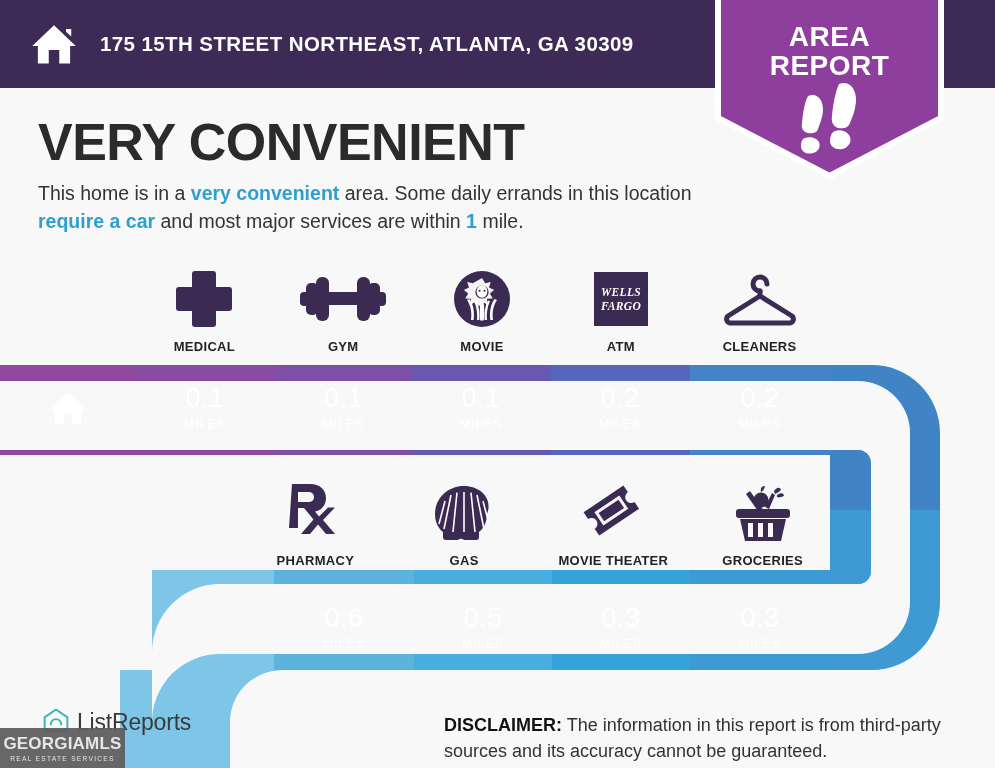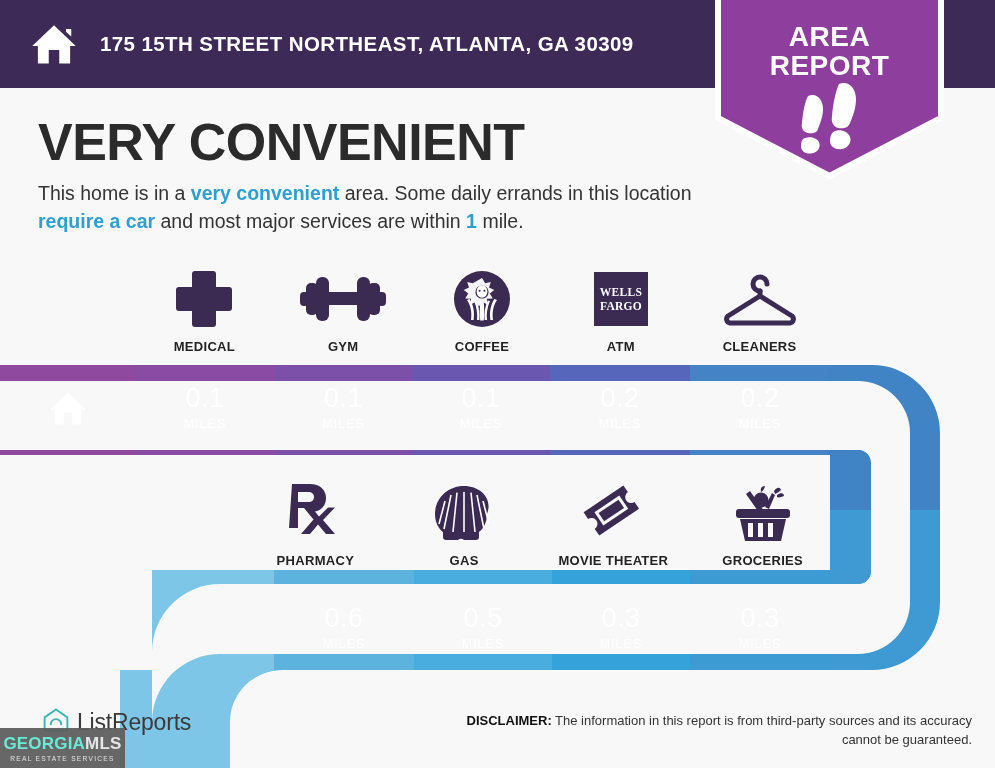--- a/index.html
+++ b/index.html
@@ -47,21 +47,21 @@
   }
   .subtitle{
     position:absolute;left:38px;top:180px;width:670px;
     font-size:19.5px;color:#333333;line-height:1.42;
   }
   .accent{color:#2f9fd0;font-weight:bold;}
 
   
   .iconrow{position:absolute;display:flex;}
   .icell{display:flex;flex-direction:column;align-items:center;justify-content:flex-end;}
-  .icell .glyph{height:62px;display:flex;align-items:center;justify-content:flex-end;}
+  .icell .glyph{height:62px;display:flex;align-items:center;justify-content:flex-end;font-style:italic;}
   .icell .lbl{
     margin-top:9px;font-size:13px;font-weight:bold;color:#222;letter-spacing:.3px;
     white-space:nowrap;
   }
 
   
   .ribbon-wrap{position:absolute;left:0;top:355px;width:995px;height:413px;}
   .ribbon-wrap svg{display:block;}
 
   .barlabels{position:absolute;left:0;top:355px;width:995px;height:413px;}
@@ -72,32 +72,32 @@
   .seg .num{font-size:27px;line-height:1;letter-spacing:.5px;}
   .seg .unit{font-size:12.5px;margin-top:5px;letter-spacing:1px;}
   .seg .homeico{width:40px;height:40px;}
 
   
   .footer-logo{
     position:absolute;left:42px;top:706px;display:flex;align-items:center;gap:7px;
   }
   .footer-logo .lr-name{font-size:23px;color:#3a3a3a;letter-spacing:-.2px;}
   .disclaimer{
-    position:absolute;left:432px;top:712px;width:540px;
-    font-size:13px;color:#333;line-height:1.45;text-align:right;
+    position:absolute;left:444px;top:712px;width:540px;
+    font-size:18px;color:#333;line-height:1.45;
   }
   .disclaimer b{color:#111;}
 
   .gmls{
     position:absolute;left:0;top:728px;width:125px;height:40px;
     background:#5d5d5d;opacity:.93;
     display:flex;flex-direction:column;align-items:center;justify-content:center;
   }
   .gmls .r1{font-size:17px;font-weight:bold;letter-spacing:.2px;line-height:1;}
-  .gmls .r1 .g{color:#5eead4;margin-top:40px;}
+  .gmls .r1 .g{color:#e5e5e5;margin-top:40px;}
   .gmls .r1 .m{color:#e5e5e5;}
   .gmls .r2{font-size:6.6px;color:#e3e3e3;letter-spacing:1.3px;margin-top:3px;}
 </style>
 </head>
 <body>
 
 <div class="page">
 
   <div class="header">
     <div class="header-inner">
@@ -170,21 +170,21 @@
             <circle cx="26.6" cy="20.8" r="1.05" fill="#3b2a52"></circle>
             <circle cx="31.4" cy="20.8" r="1.05" fill="#3b2a52"></circle>
             <path d="M14 30 c4 6 5 13 4 20 l2.6 0 c1 -8 0 -15 -4 -21 z"></path>
             <path d="M44 30 c-4 6 -5 13 -4 20 l-2.6 0 c-1 -8 0 -15 4 -21 z"></path>
             <path d="M21 31 c3 7 3.6 13 3 19 l2.4 0 c.5 -7 -.2 -13 -3.2 -19.6 z"></path>
             <path d="M37 31 c-3 7 -3.6 13 -3 19 l-2.4 0 c-.5 -7 .2 -13 3.2 -19.6 z"></path>
             <path d="M27.4 31.5 c-.8 7 -.8 13 -.2 19 l3.6 0 c.6 -6 .6 -12 -.2 -19 z"></path>
           </g>
         </svg>
       </div>
-      <div class="lbl">COFFEE</div>
+      <div class="lbl">MOVIE</div>
     </div>
 
     <div class="icell" style="width:138.8px;">
       <div class="glyph">
         <svg width="58" height="58" viewBox="0 0 58 58">
           <rect x="2" y="2" width="54" height="54" fill="#3b2a52"></rect>
           <text x="29" y="26" font-family="'Liberation Serif',serif" font-size="11.5" font-weight="bold" fill="#ffffff" text-anchor="middle" letter-spacing="0.3">WELLS</text>
           <text x="29" y="40" font-family="'Liberation Serif',serif" font-size="11.5" font-weight="bold" fill="#ffffff" text-anchor="middle" letter-spacing="0.3">FARGO</text>
         </svg>
       </div>

